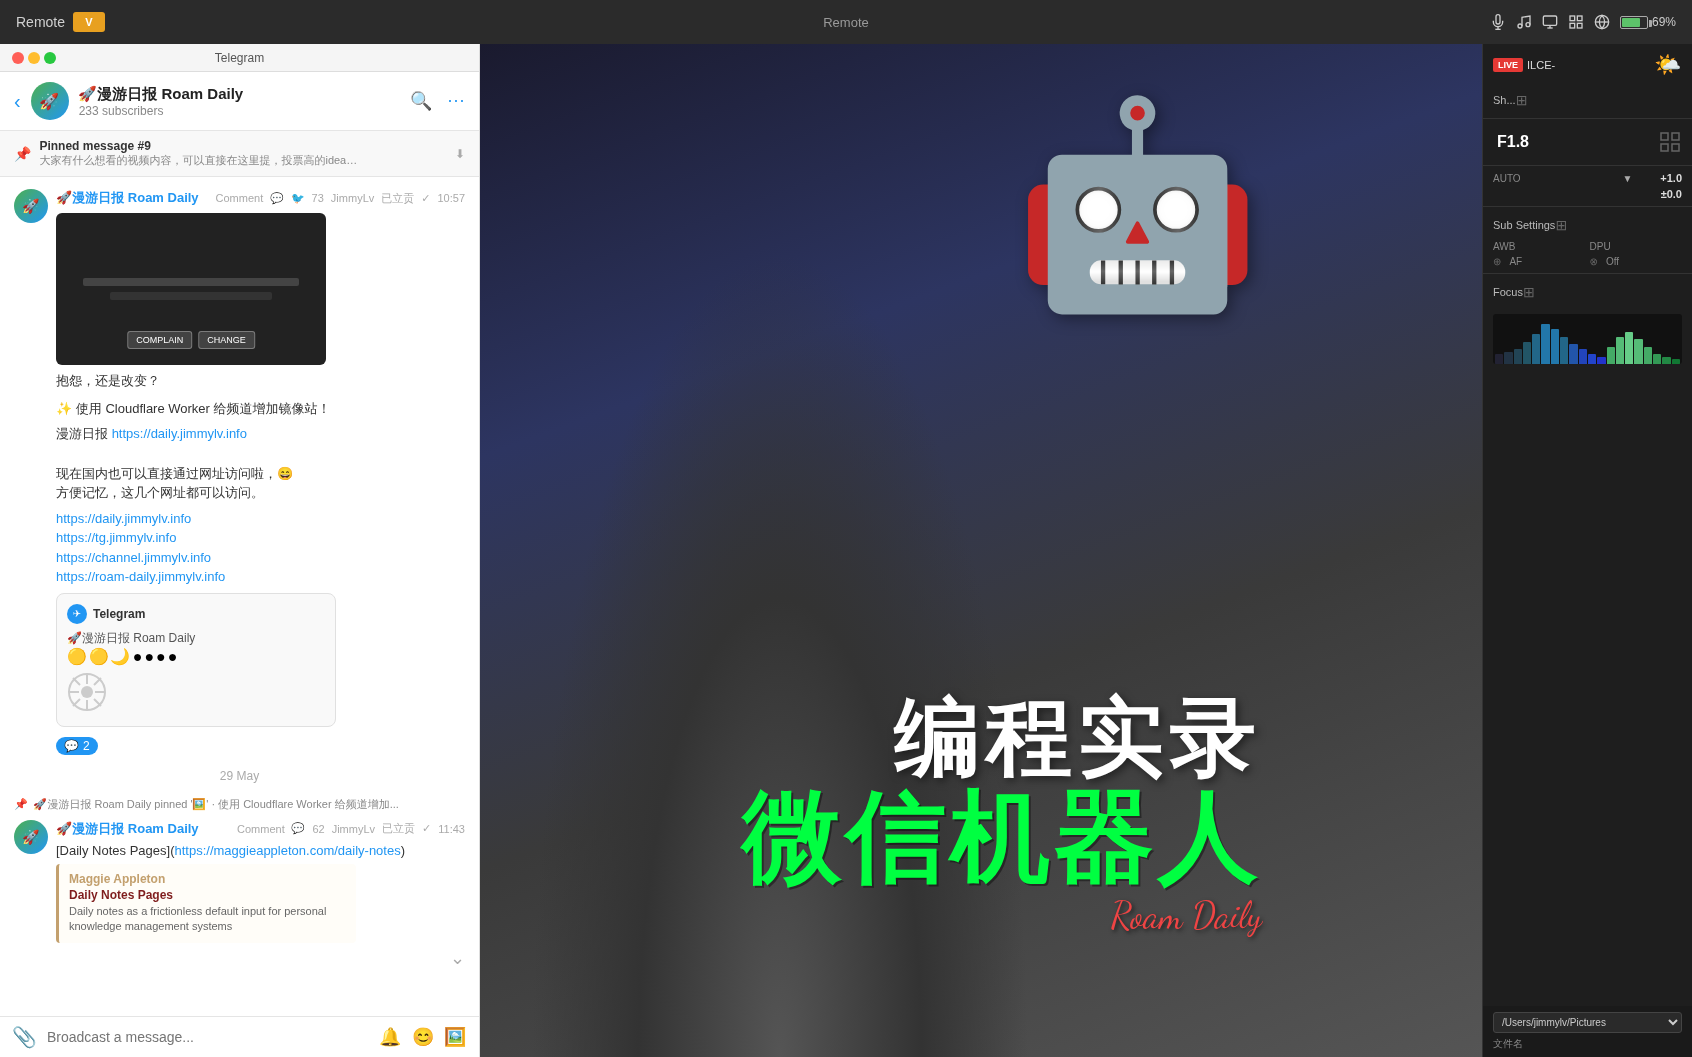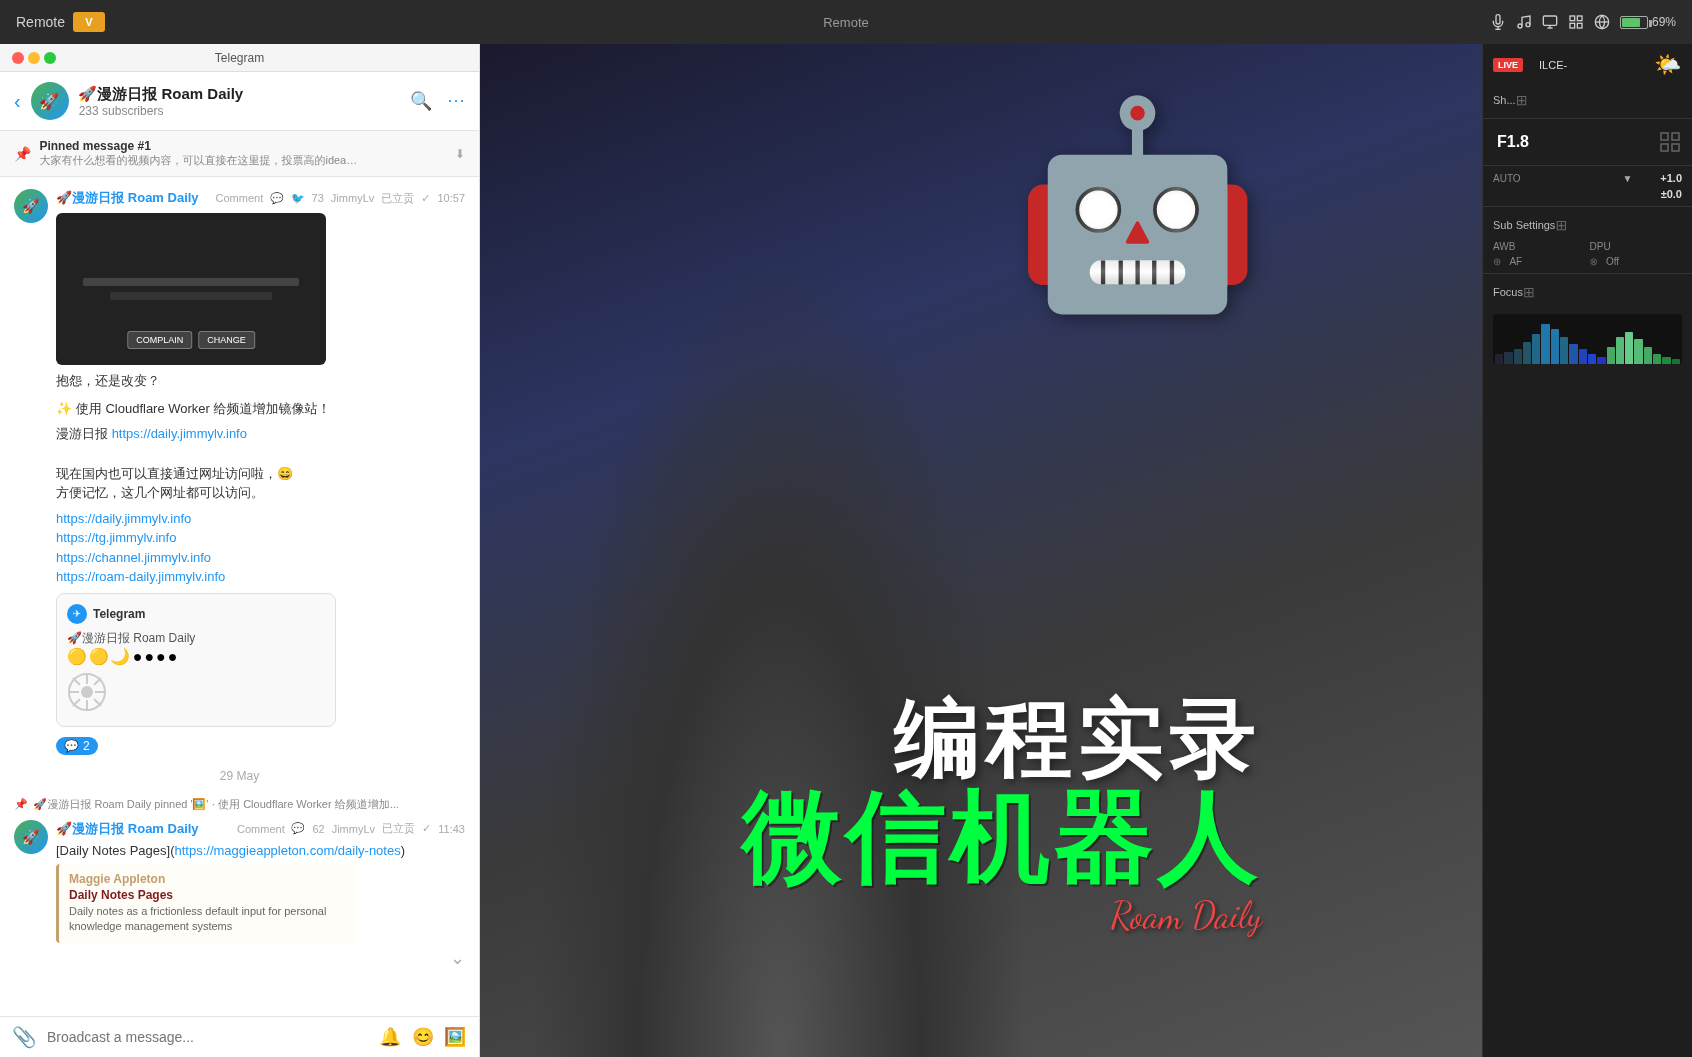--- a/index.html
+++ b/index.html
@@ -458,20 +458,21 @@
       right: 220px;
       text-align: right;
     }
     .overlay-title {
       font-size: 86px;
       font-weight: 900;
       color: white;
       text-shadow: 3px 3px 8px rgba(0,0,0,0.5);
       letter-spacing: 6px;
       line-height: 1.1;
+      font-family: Liberation Serif, serif;
     }
     .overlay-subtitle {
       font-size: 100px;
       font-weight: 900;
       color: #00ff41;
       text-shadow: 2px 2px 0px rgba(0,0,0,0.4);
       letter-spacing: 4px;
       line-height: 1.0;
     }
     .overlay-brand {
@@ -501,21 +502,21 @@
       border-left: 1px solid #333;
       display: flex;
       flex-direction: column;
       flex-shrink: 0;
     }
 
     .cam-top-bar {
       padding: 8px 10px;
       display: flex;
       align-items: center;
-      gap: 16px;
+      gap: 4px;
     }
     .live-badge {
       background: #e53935;
       color: white;
       font-size: 9px;
       font-weight: 700;
       padding: 2px 5px;
       border-radius: 2px;
     }
     .cam-name {
@@ -698,21 +699,21 @@
       </div>
       <div class="tg-header-icons">
         <span>🔍</span>
         <span>···</span>
       </div>
     </div>
 
     <div class="pinned-msg">
       <span class="pinned-icon">📌</span>
       <div class="pinned-text-area">
-        <div class="pinned-title">Pinned message #1</div>
+        <div class="pinned-title">Pinned message #9</div>
         <div class="pinned-preview">大家有什么想看的视频内容，可以直接在这里提，投票高的idea我会先...</div>
       </div>
       <span class="pinned-pin-icon">⬇</span>
     </div>
 
     <div class="chat-messages">
 
       <div class="msg-container">
         <div class="msg-avatar">🚀</div>
         <div class="msg-body">
@@ -936,15 +937,21 @@
         <div class="hist-bar" style="height:55%; background:#5b7;"></div>
         <div class="hist-bar" style="height:65%; background:#6c8;"></div>
         <div class="hist-bar" style="height:50%; background:#5b7;"></div>
         <div class="hist-bar" style="height:35%; background:#4a6;"></div>
         <div class="hist-bar" style="height:20%; background:#395;"></div>
         <div class="hist-bar" style="height:15%; background:#284;"></div>
         <div class="hist-bar" style="height:10%; background:#173;"></div>
       </div>
     </div>
 
+    <div class="cam-path-bar">
+      <select class="cam-path-select">
+        <option>/Users/jimmylv/Pictures</option>
+      </select>
+      <div class="cam-filename-label">文件名</div>
+    </div>
 
   </div>
 </div>
 
 </body></html>

